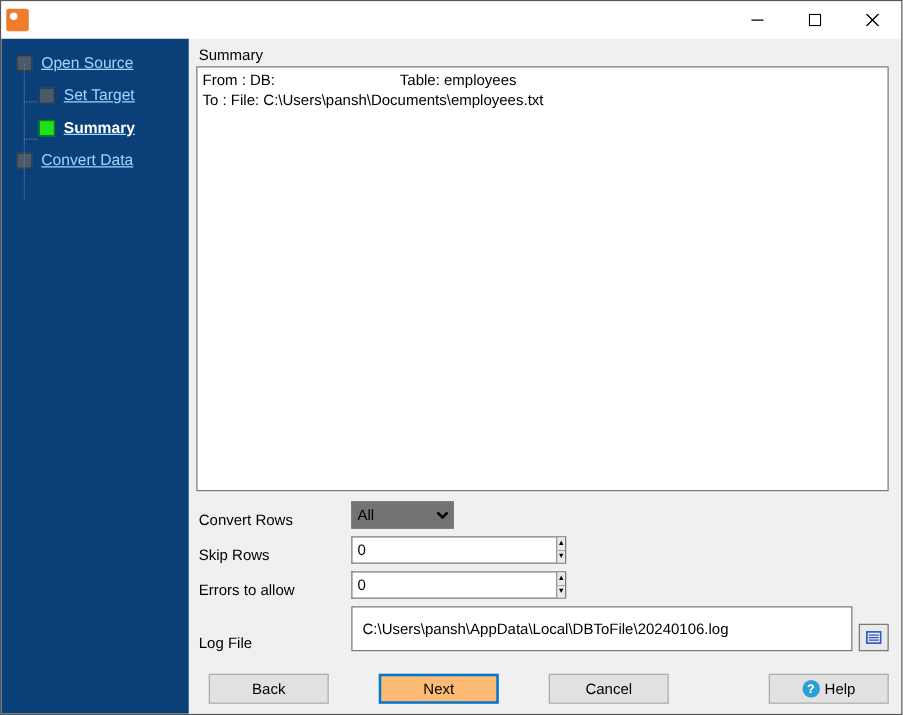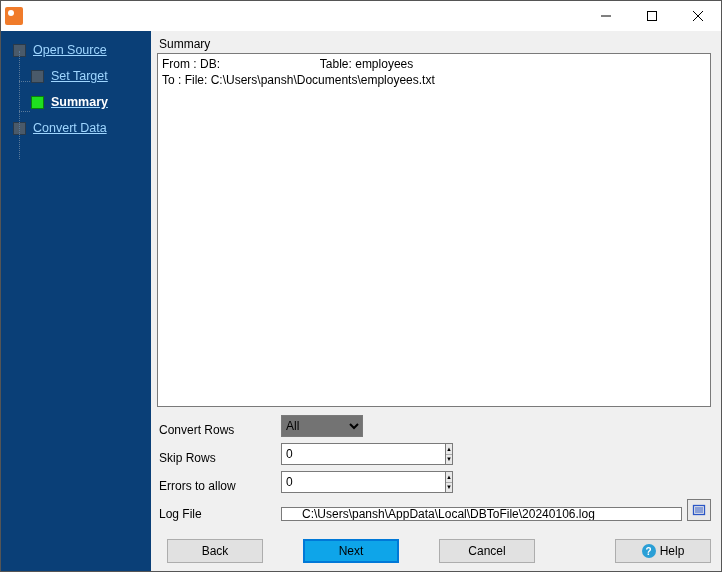--- a/index.html
+++ b/index.html
@@ -190,23 +190,23 @@
       align-items: center;
       justify-content: center;
       cursor: pointer;
       line-height: 1;
     }
     .spin-btn:first-child {
       border-bottom: 1px solid #aaa;
     }
     .logfile-input {
       flex: 1;
-      height: 14px;
-      border: 1px solid #7a7a7a;
-      padding: 0 20px;
+      height: 36px;
+      border: 1px solid #7a7a7a;
+      padding: 0 8px;
       font-size: 12px;
       margin-right: 5px;
     }
     .browse-btn {
       width: 24px;
       height: 22px;
       border: 1px solid #7a7a7a;
       background: #e9e9e9;
       display: flex;
       align-items: center;
@@ -233,21 +233,21 @@
       border: 1px solid #adadad;
       font-size: 12px;
       cursor: pointer;
       display: flex;
       align-items: center;
       justify-content: center;
       gap: 4px;
     }
     .btn.primary {
       border: 2px solid #0078d7;
-      background: #0ea5e9;
+      background: #fdba74;
     }
     .help-icon {
       width: 14px;
       height: 14px;
       border-radius: 50%;
       background: #2a9fd6;
       color: #fff;
       font-size: 10px;
       font-weight: bold;
       display: inline-flex;

